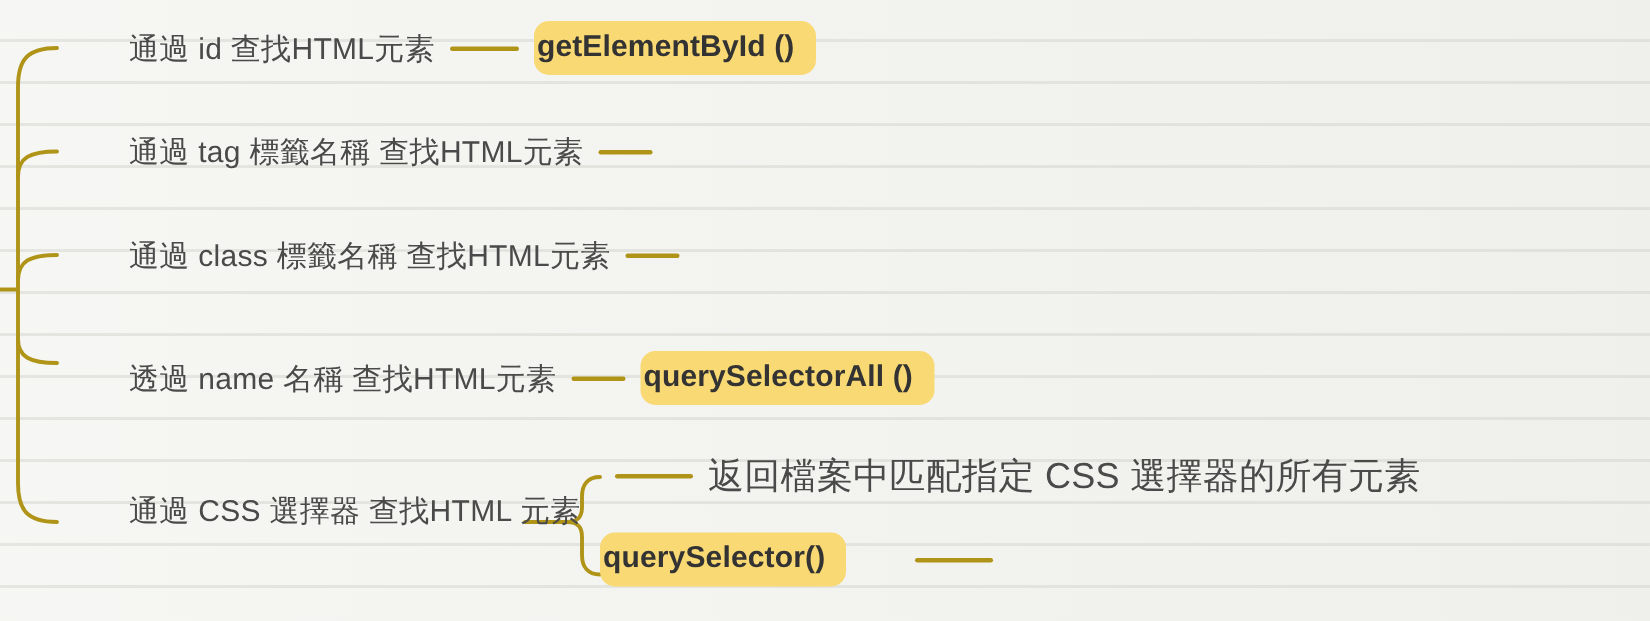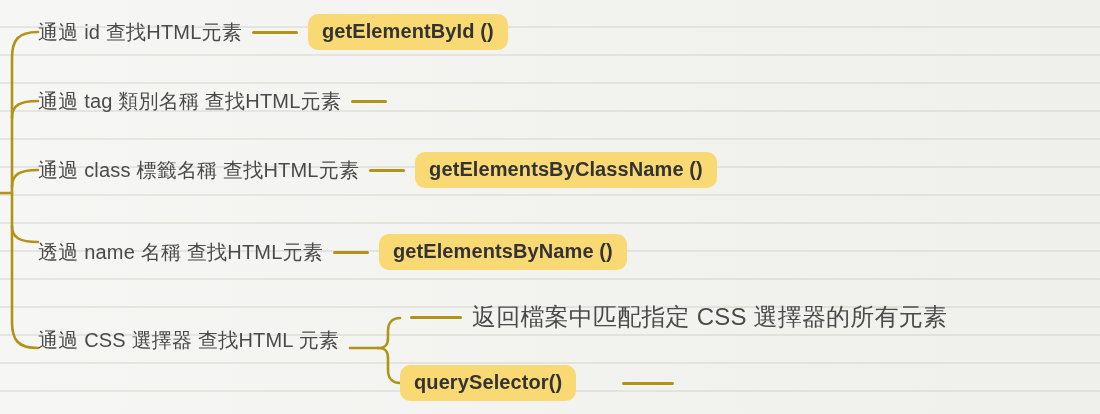--- a/index.html
+++ b/index.html
@@ -38,55 +38,56 @@
     position:absolute;
     display:flex;
     align-items:center;
     height:40px;
     white-space:nowrap;
   }
   .topic{
     font-size:20px;
     color:var(--topic);
     letter-spacing:0.2px;
+    margin-left:48px;
   }
   .dash{
     display:inline-block;
     width:36px;height:3px;
     margin:0 10px;
     background:var(--line);
     border-radius:2px;
     flex:0 0 auto;
   }
   .dash.wide{width:46px;}
   .dash.desc-dash{width:52px;}
   .chip{
     display:inline-block;
     background:var(--chip);
     border-radius:10px;
-    padding:6px 14px 7px 14px;
+    padding:6px 14px 7px 2px;
     font-size:20px;
     font-weight:700;
     color:var(--code);
     letter-spacing:0.1px;
     text-align:right;
   }
   .desc{
     font-size:24px;
     color:var(--topic);
     letter-spacing:0.2px;
   }
   
   .r1{left:38px;top:12px;}
   .r2{left:38px;top:81px;}
   .r3{left:38px;top:150px;}
   .r4{left:38px;top:232px;}
   .r5{left:38px;top:320px;}
   .r5a{left:400px;top:297px;}
-  .r5b{left:400px;top:363px;gap:36px;}
+  .r5b{left:400px;top:353px;gap:36px;}
 </style>
 </head>
 <body>
 
 <div class="canvas">
 
   <svg class="connectors" viewBox="0 0 1100 414" xmlns="http://www.w3.org/2000/svg">
 
     <path d="M0,193 H12"></path>
 
@@ -101,34 +102,33 @@
     <path d="M378,348 C386,348 388,352 388,358 V370 C388,378 392,383 400,383"></path>
   </svg>
 
   <div class="row r1">
     <span class="topic">通過 id 查找HTML元素</span>
     <span class="dash wide"></span>
     <span class="chip">getElementById ()</span>
   </div>
 
   <div class="row r2">
-    <span class="topic">通過 tag 類別名稱 查找HTML元素</span>
+    <span class="topic">通過 tag 標籤名稱 查找HTML元素</span>
     <span class="dash"></span>
   </div>
 
   <div class="row r3">
     <span class="topic">通過 class 標籤名稱 查找HTML元素</span>
     <span class="dash"></span>
-    <span class="chip">getElementsByClassName ()</span>
   </div>
 
   <div class="row r4">
     <span class="topic">透過 name 名稱 查找HTML元素</span>
     <span class="dash"></span>
-    <span class="chip">getElementsByName ()</span>
+    <span class="chip">querySelectorAll ()</span>
   </div>
 
   <div class="row r5">
     <span class="topic">通過 CSS 選擇器 查找HTML 元素</span>
   </div>
 
   <div class="row r5a">
     <span class="dash desc-dash"></span>
     <span class="desc">返回檔案中匹配指定 CSS 選擇器的所有元素</span>
   </div>

